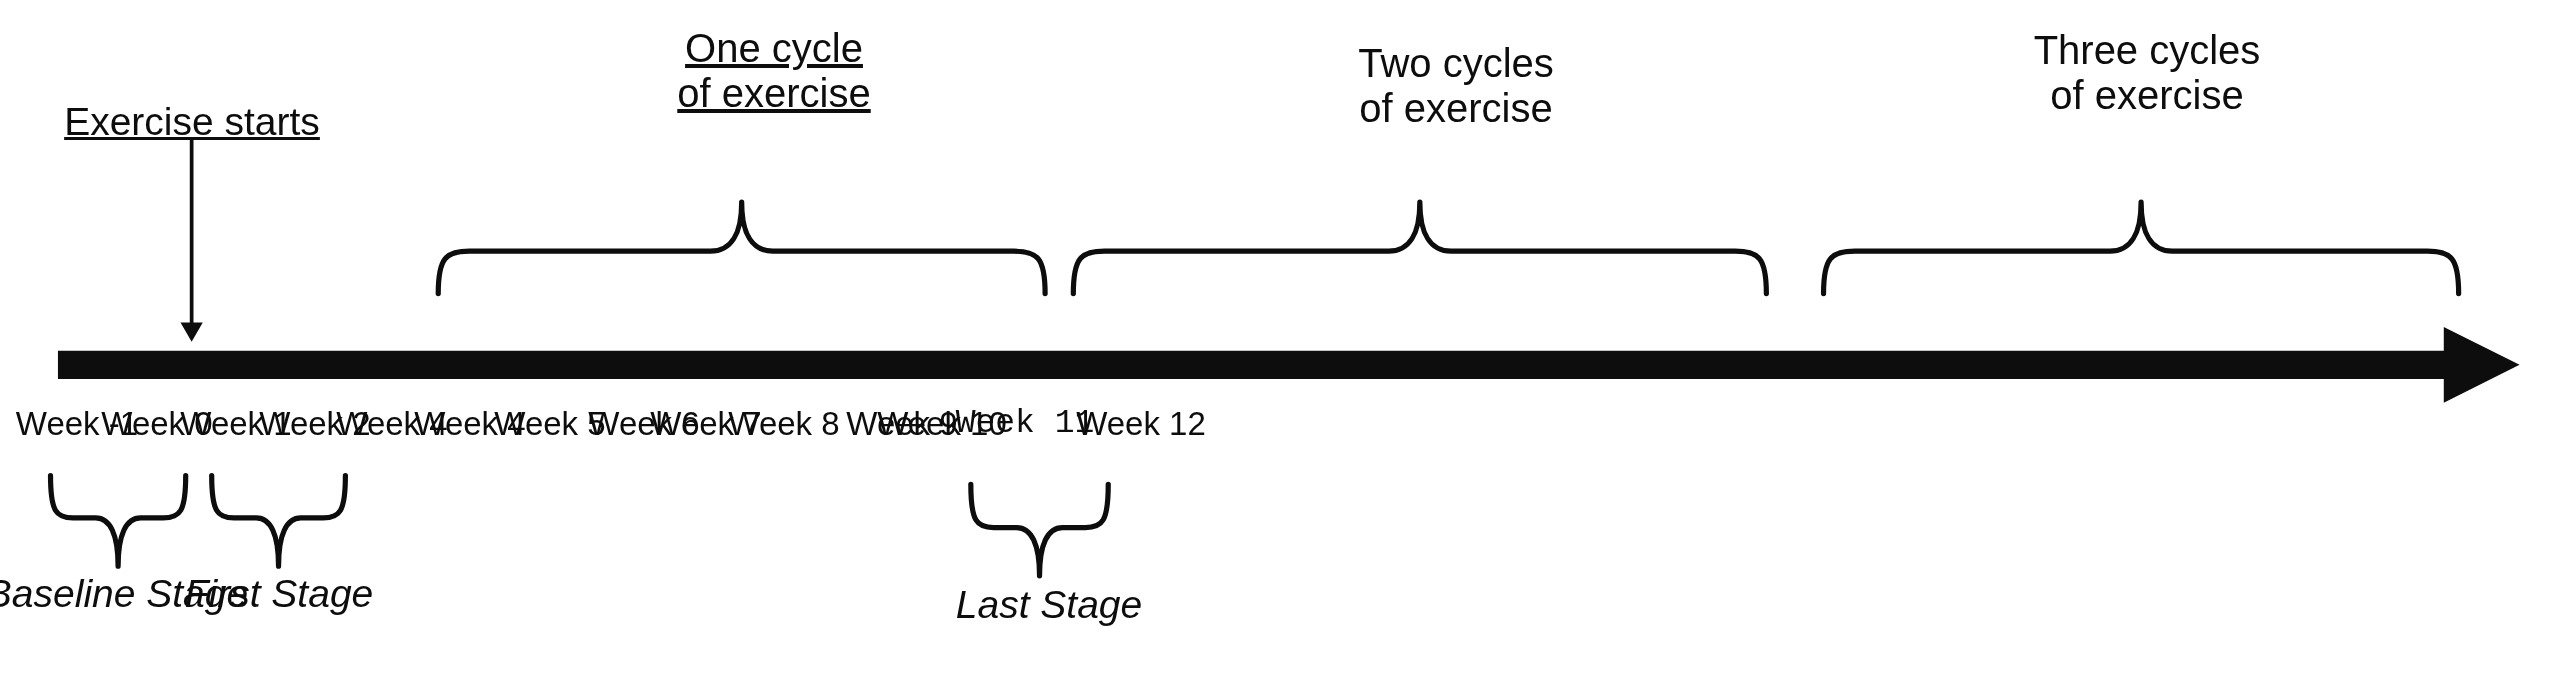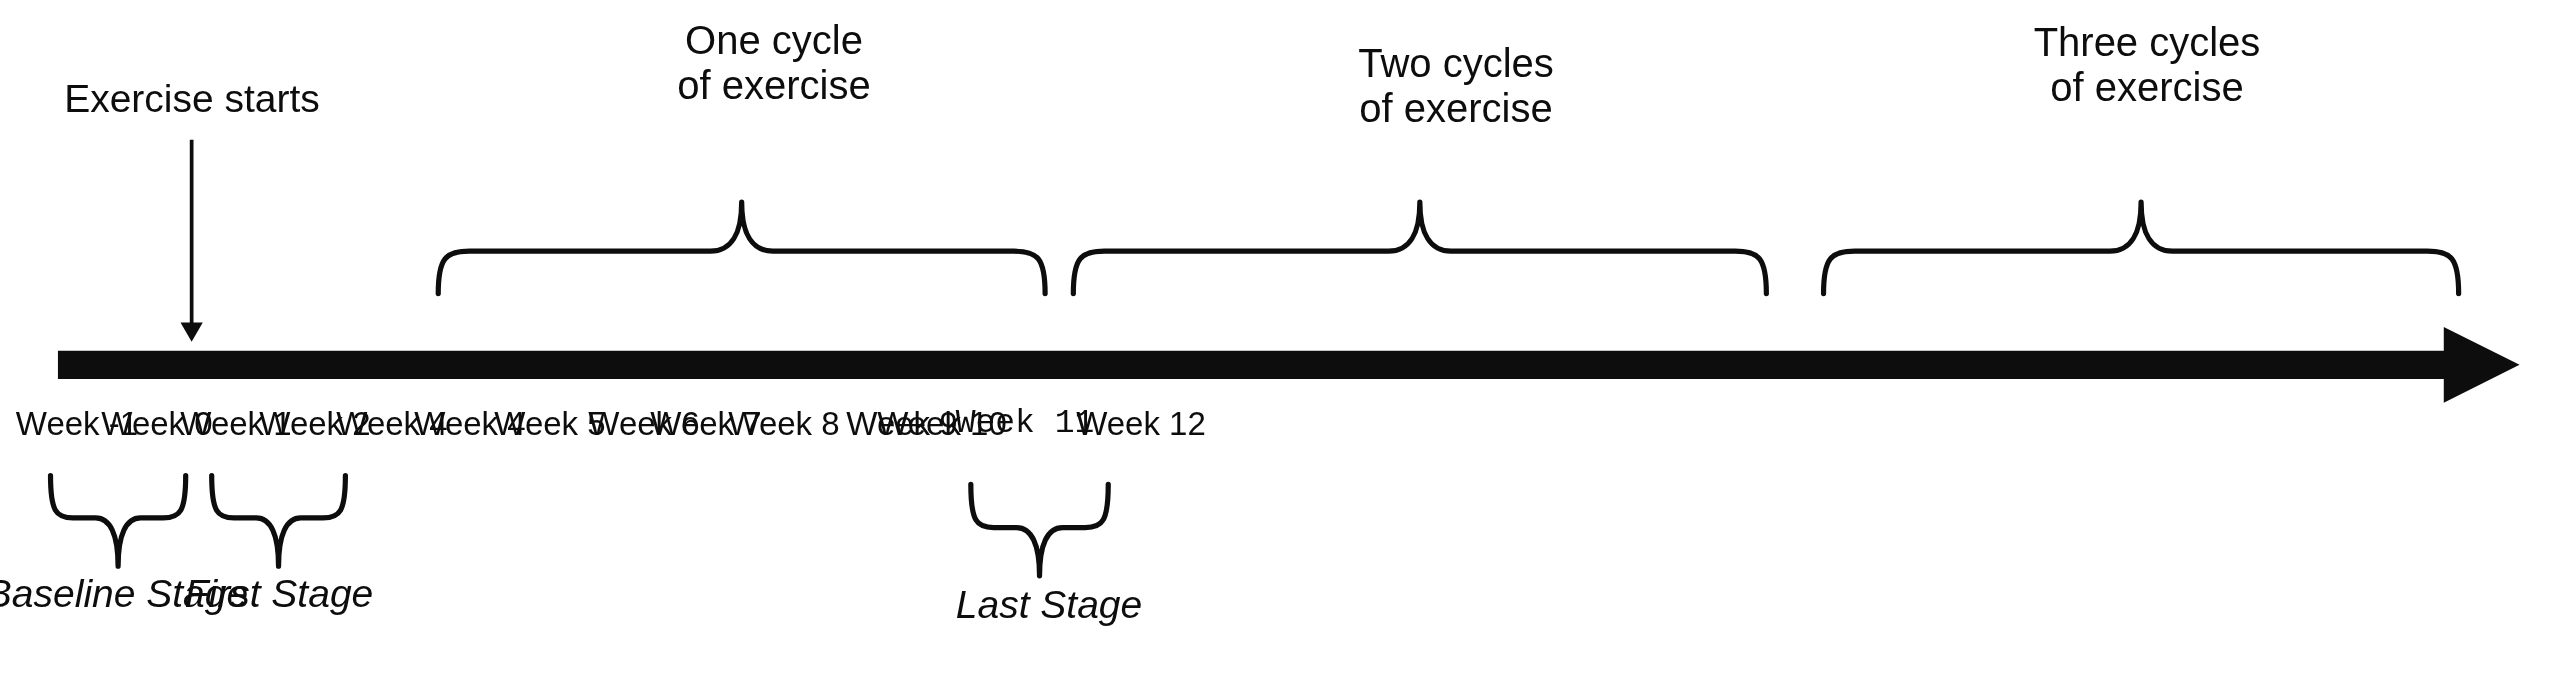--- a/index.html
+++ b/index.html
@@ -54,31 +54,31 @@
       <line x1="258" y1="188" x2="258" y2="444" stroke="#0d0d0d" stroke-width="5"></line>
       <polygon points="243,434 273,434 258,460" fill="#0d0d0d"></polygon>
       <path d="M 590 395 C 590 346.55 600.5 338 632 338 L 956.5 338 C 983.8 338 998.5 314.9 998.5 272 C 998.5 314.9 1013.2 338 1040.5 338 L 1365 338 C 1396.5 338 1407 346.55 1407 395" fill="none" stroke="#0d0d0d" stroke-width="7" stroke-linecap="round" stroke-linejoin="round"></path>
       <path d="M 1445 395 C 1445 346.55 1455.5 338 1487 338 L 1869.5 338 C 1896.8 338 1911.5 314.9 1911.5 272 C 1911.5 314.9 1926.2 338 1953.5 338 L 2336 338 C 2367.5 338 2378 346.55 2378 395" fill="none" stroke="#0d0d0d" stroke-width="7" stroke-linecap="round" stroke-linejoin="round"></path>
       <path d="M 2455 395 C 2455 346.55 2465.5 338 2497 338 L 2840.5 338 C 2867.8 338 2882.5 314.9 2882.5 272 C 2882.5 314.9 2897.2 338 2924.5 338 L 3268 338 C 3299.5 338 3310 346.55 3310 395" fill="none" stroke="#0d0d0d" stroke-width="7" stroke-linecap="round" stroke-linejoin="round"></path>
       <path d="M 68 640 C 68 688.45 75.58333333333333 697 98.33333333333333 697 L 128.66666666666666 697 C 148.38333333333333 697 159 719.75 159 762 C 159 719.75 169.61666666666667 697 189.33333333333334 697 L 219.66666666666666 697 C 242.41666666666666 697 250 688.45 250 640" fill="none" stroke="#0d0d0d" stroke-width="7" stroke-linecap="round" stroke-linejoin="round"></path>
       <path d="M 285 640 C 285 688.45 292.5 697 315 697 L 345 697 C 364.5 697 375 719.75 375 762 C 375 719.75 385.5 697 405 697 L 435 697 C 457.5 697 465 688.45 465 640" fill="none" stroke="#0d0d0d" stroke-width="7" stroke-linecap="round" stroke-linejoin="round"></path>
       <path d="M 1307 652 C 1307 701.3 1314.7083333333333 710 1337.8333333333333 710 L 1368.6666666666667 710 C 1388.7083333333333 710 1399.5 732.75 1399.5 775 C 1399.5 732.75 1410.2916666666667 710 1430.3333333333333 710 L 1461.1666666666667 710 C 1484.2916666666667 710 1492 701.3 1492 652" fill="none" stroke="#0d0d0d" stroke-width="7" stroke-linecap="round" stroke-linejoin="round"></path>
     </svg>
 
-  <div class="lbl exercise-starts" id="exercise-starts-label" style="left: 192px; top: 77px;">Exercise starts</div>
+  <div class="lbl exercise-starts" id="exercise-starts-label" style="left: 192px; top: 100px; text-decoration: underline;">Exercise starts</div>
 
-  <div class="lbl cycle-label" id="tb-0" style="left: 774px; top: 18px;">
+  <div class="lbl cycle-label" id="tb-0" style="left: 774px; top: 26px; text-decoration: underline;">
     <span class="l1">One cycle</span>
     <span class="l2">of exercise</span>
   </div>
   <div class="lbl cycle-label" id="tb-1" style="left: 1456px; top: 13.4px; margin-top: 28px;">
     <span class="l1">Two cycles</span>
     <span class="l2">of exercise</span>
   </div>
-  <div class="lbl cycle-label" id="tb-2" style="left: 2147px; top: 20px;">
+  <div class="lbl cycle-label" id="tb-2" style="left: 2147px; top: 28px;">
     <span class="l1">Three cycles</span>
     <span class="l2">of exercise</span>
   </div>
 
   <div id="week-labels">
       <div class="lbl week-label" style="left: 77px; top: 405px;">Week -1</div>
       <div class="lbl week-label" style="left: 157px; top: 405px;">Week 0</div>
       <div class="lbl week-label" style="left: 236px; top: 405px; text-align: center;">Week 1</div>
       <div class="lbl week-label" style="left: 315px; top: 405px;">Week 2</div>
       <div class="lbl week-label" style="left: 392px; top: 405px;">Week 4</div>

